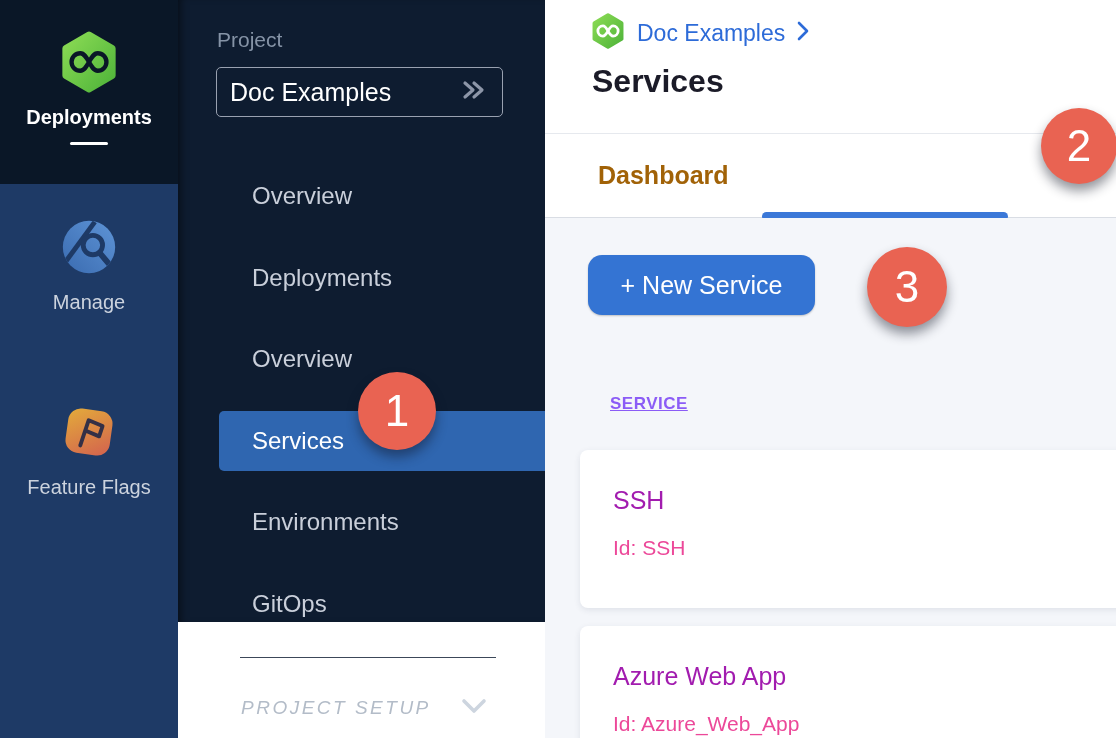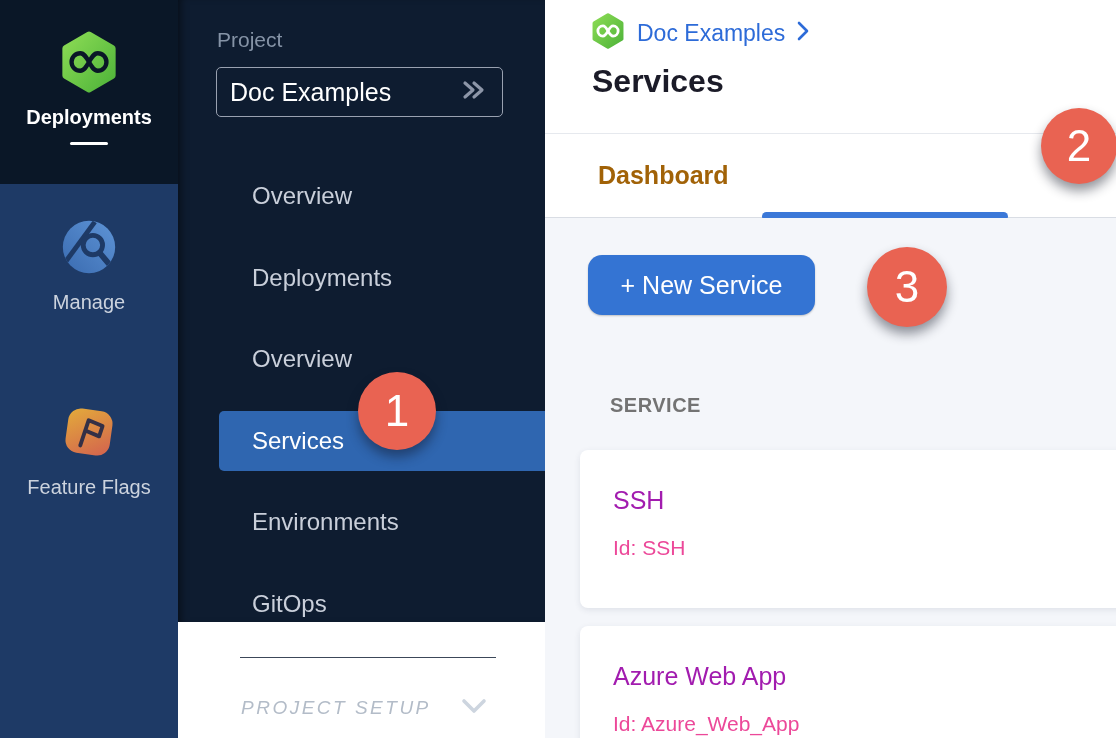--- a/index.html
+++ b/index.html
@@ -48,21 +48,21 @@
   .tab { position:absolute; top:0; height:100%; display:flex; align-items:center; font-size:25px; cursor:pointer; }
   .tab-dashboard { left:53px; color:#a16207; font-weight:700; }
   .tab-manage { left:233px; color:#0c0c15; font-weight:bold; }
   .tab-underline { position:absolute; left:217px; bottom:-4px; width:246px; height:9px; background:#3b78d8; border-radius:5px; }
 
   .content { position:absolute; top:218px; left:0; right:0; bottom:0; background:#f4f6fa; }
   .new-service-btn { position:absolute; left:43px; top:37px; width:227px; height:60px; background:#3474d3;
                      color:#fff; font-size:25px; border:none; border-radius:14px; display:flex; align-items:center;
                      justify-content:center; cursor:pointer; box-shadow:0 1px 2px rgba(0,0,0,0.22);
                      font-family:inherit; }
-  .table-header { position:absolute; left:65px; top:176px; font-size:20px; font-weight:bold; letter-spacing:0.5px; color:#737373; }
+  .table-header { position:absolute; left:65px; top:176px; font-size:17px; font-weight:bold; letter-spacing:0.5px; color:#8b5cf6;text-decoration:underline; }
   .card { position:absolute; left:35px; width:562px; background:#ffffff; border-radius:8px;
           box-shadow:0 2px 6px rgba(40,50,80,0.10); cursor:pointer; }
   .card1 { top:232px; height:158px; }
   .card2 { top:408px; height:170px; }
   .card-title { position:absolute; left:33px; top:36px; font-size:25px; color:#a21caf; }
   .card-id { position:absolute; left:33px; top:86px; font-size:21px; color:#ec4899; }
 
   
   .step-badge { position:absolute; border-radius:50%; background:#e96352; color:#ffffff;
                 display:flex; align-items:center; justify-content:center; font-size:44px;

